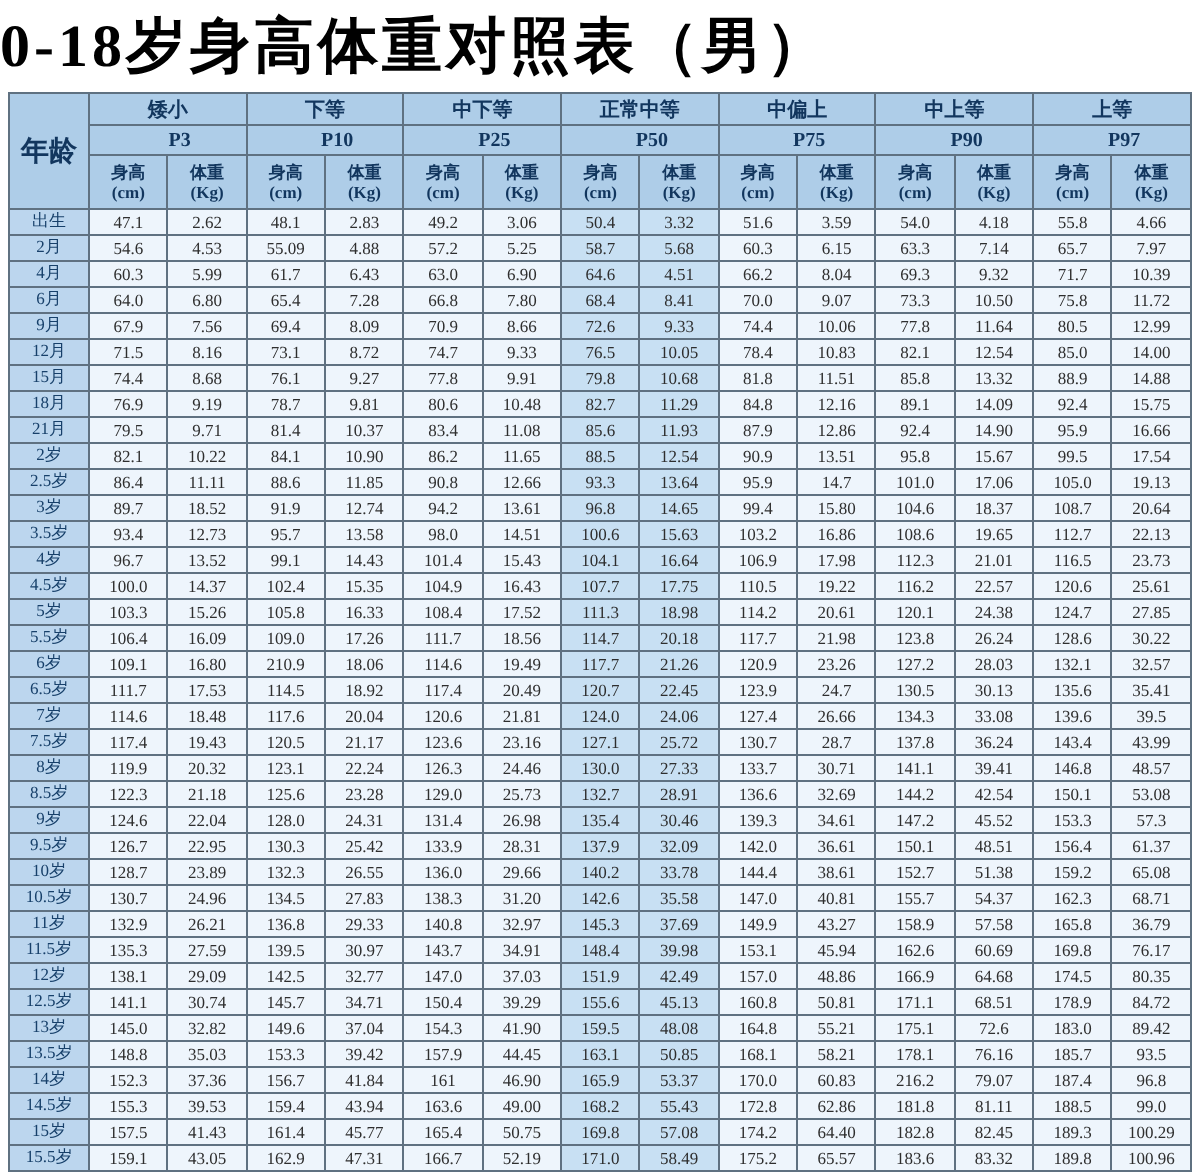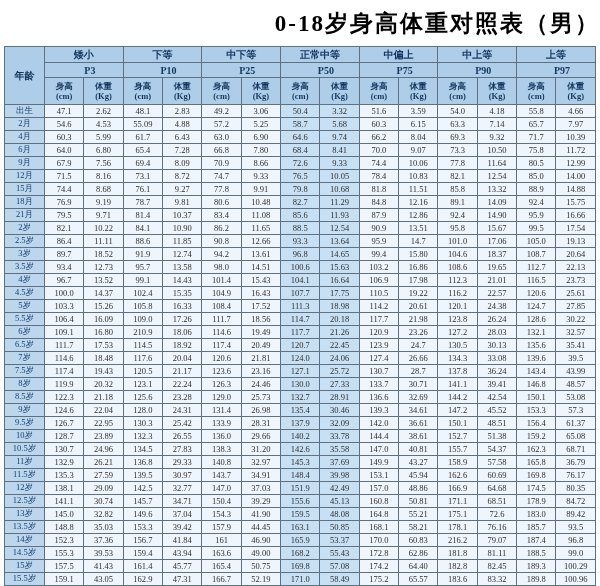--- a/index.html
+++ b/index.html
@@ -3,32 +3,32 @@
 <meta charset="utf-8">
 <style>
   :root{
     --header-bg:#aecde8; --age-bg:#bcd6ee; --cell-bg:#eef5fc; --p50-bg:#c8e0f3;
     --border:#5f7181; --title-color:#000000; --header-fg:#12365e; --cell-fg:#2e2e2e;
   }
   html,body{margin:0;padding:0;background:#ffffff;}
   .page{position:relative;width:600px;height:586px;background:#ffffff;overflow:hidden;
         font-family:"Liberation Serif","DejaVu Serif",serif;}
   .title{position:absolute;top:0;left:0;width:600px;height:52px;line-height:48px;
-         text-align:right;font-size:23px;font-weight:bold;color:var(--title-color);
+         text-align:left;font-size:30px;font-weight:bold;color:var(--title-color);
          letter-spacing:2px;}
   table.growth{position:absolute;top:46px;left:4px;width:592px;height:537px;
          border-collapse:collapse;table-layout:fixed;}
   col.age-col{width:40px;}
   th,td{border:1px solid var(--border);text-align:center;vertical-align:middle;
         padding:0;overflow:hidden;white-space:nowrap;}
   thead th{background:var(--header-bg);color:var(--header-fg);font-weight:bold;margin-left:36px;}
   th.grp{font-size:10px;height:15px;}
   th.pct{font-size:10px;height:14px;padding-left:12px;}
   th.sub{font-size:8.5px;height:26px;line-height:1.2;}
-  th.age-h{font-size:10px;}
+  th.age-h{font-size:14px;}
   tbody td{font-size:8.5px;color:var(--cell-fg);background:var(--cell-bg);}
   tbody td.age{background:var(--age-bg);color:#17406a;}
   tbody td.p50{background:var(--p50-bg);}
 </style>
 </head>
 <body>
 
 <div class="page">
   <div class="title">0-18岁身高体重对照表（男）</div>
 
@@ -168,21 +168,21 @@
         </tr>
         <tr>
           <td class="age">4月</td>
           <td>60.3</td>
           <td>5.99</td>
           <td>61.7</td>
           <td>6.43</td>
           <td>63.0</td>
           <td>6.90</td>
           <td class="p50">64.6</td>
-          <td class="p50">9.74</td>
+          <td class="p50">4.51</td>
           <td>66.2</td>
           <td>8.04</td>
           <td>69.3</td>
           <td>9.32</td>
           <td>71.7</td>
           <td>10.39</td>
         </tr>
         <tr>
           <td class="age">6月</td>
           <td>64.0</td>

